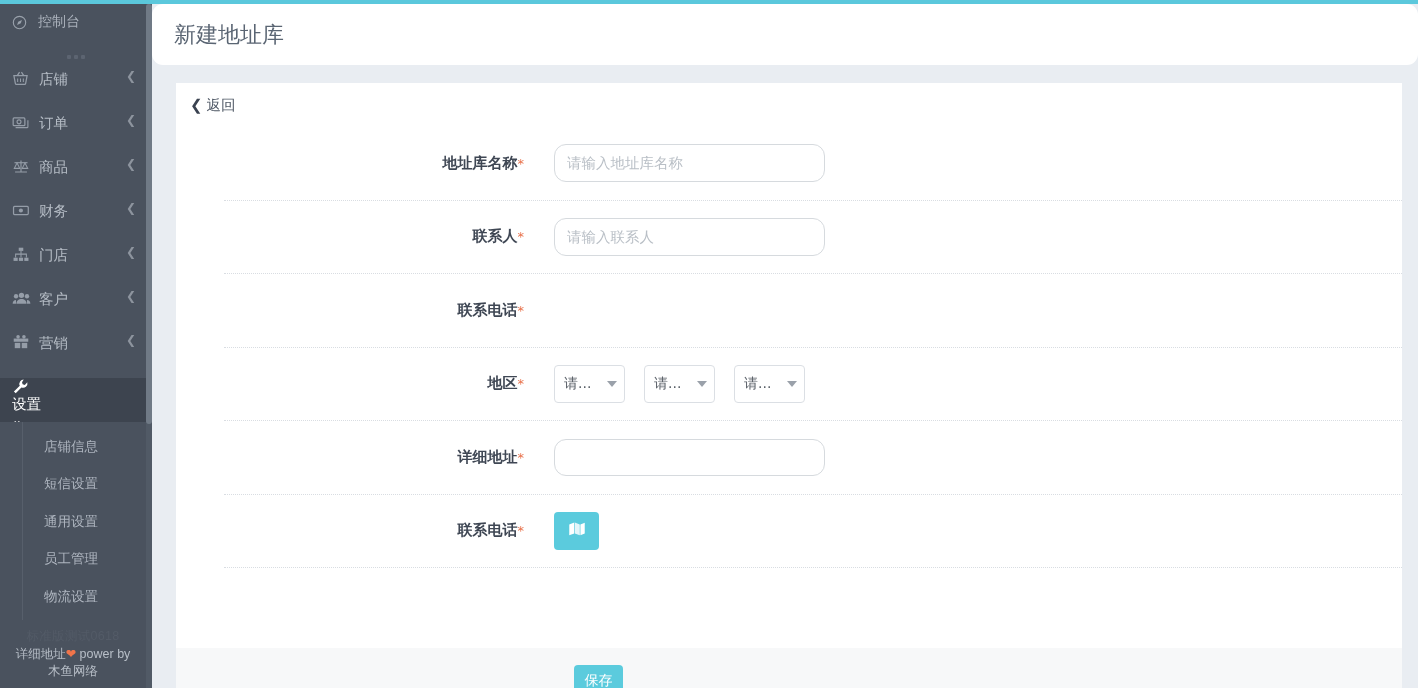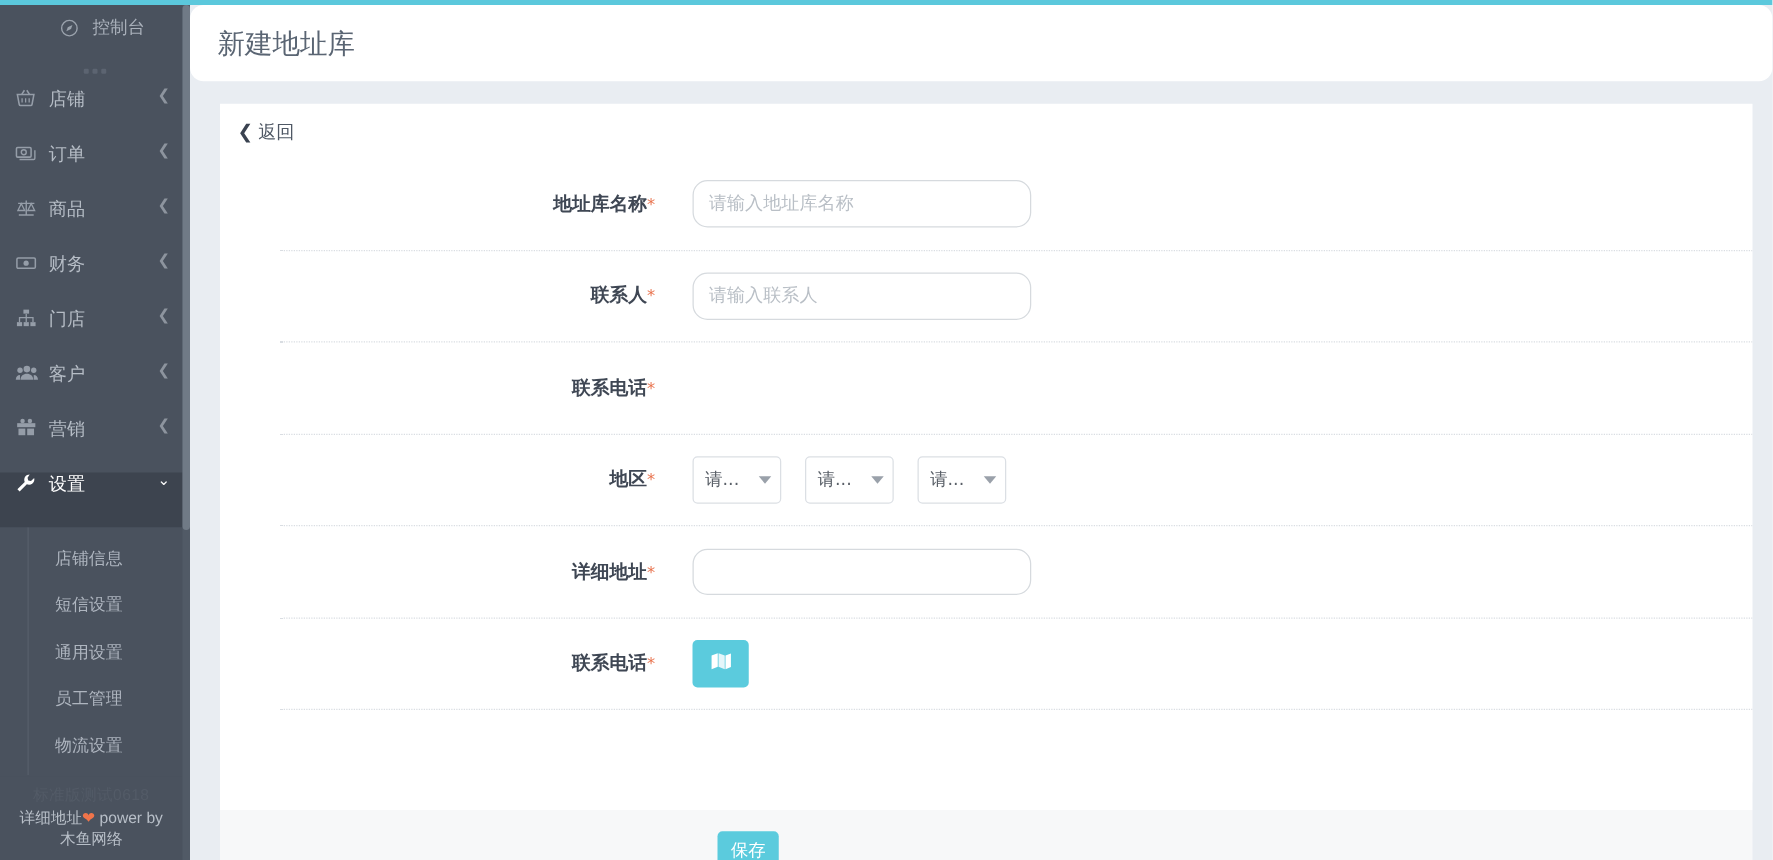--- a/index.html
+++ b/index.html
@@ -27,42 +27,42 @@
     position: absolute; top: 0; right: 0; width: 6px; height: 688px;
     background: #515a66;
   }
   .sb-thumb {
     position: absolute; top: 4px; left: 0; width: 6px; height: 420px;
     background: #707a86; border-radius: 3px;
   }
 
   .sb-top-item {
     height: 44px; display: flex; align-items: center;
-    padding-left: 12px; color: #a9b0ba; font-size: 14px; justify-content: center;
+    padding-left: 12px; color: #a9b0ba; font-size: 14px;
   }
   .sb-top-item .sb-ico { width: 26px; display:flex; align-items:center; }
 
   .sb-dots {
     height: 26px; display: flex; align-items: center; justify-content: center;
     gap: 3px; padding-left: 0;
   }
   .sb-dots i { width: 4px; height: 4px; background: #5c6471; display:block; border-radius:1px;}
 
   .sb-item {
     height: 44px; display: flex; align-items: flex-start;
     padding-left: 12px; padding-right: 16px;
     color: #b6bdc6; font-size: 14.5px; cursor: pointer; position: relative;
   }
   .sb-item .sb-ico {
     width: 27px; display: flex; align-items: center; color: #959da8;
   }
   .sb-item .sb-label { flex: 1; }
   .sb-item .sb-arrow { color: #8d949e; font-size: 12px; line-height: 1; }
   .sb-item.active {
-    background: #3d444f; color: #ffffff;
+    background: #3d444f; color: #ffffff; flex-direction: column;
   }
   .sb-item.active .sb-ico { color: #ffffff; }
   .sb-item.active .sb-arrow { color: #ffffff; }
 
   .sb-sub { background: #4a525e; padding: 6px 0 10px 0; position: relative; }
   .sb-sub::before {
     content:""; position:absolute; left: 22px; top: 0; bottom: 6px;
     width: 1px; background: #575f6b;
   }
   .sb-sub-item {

